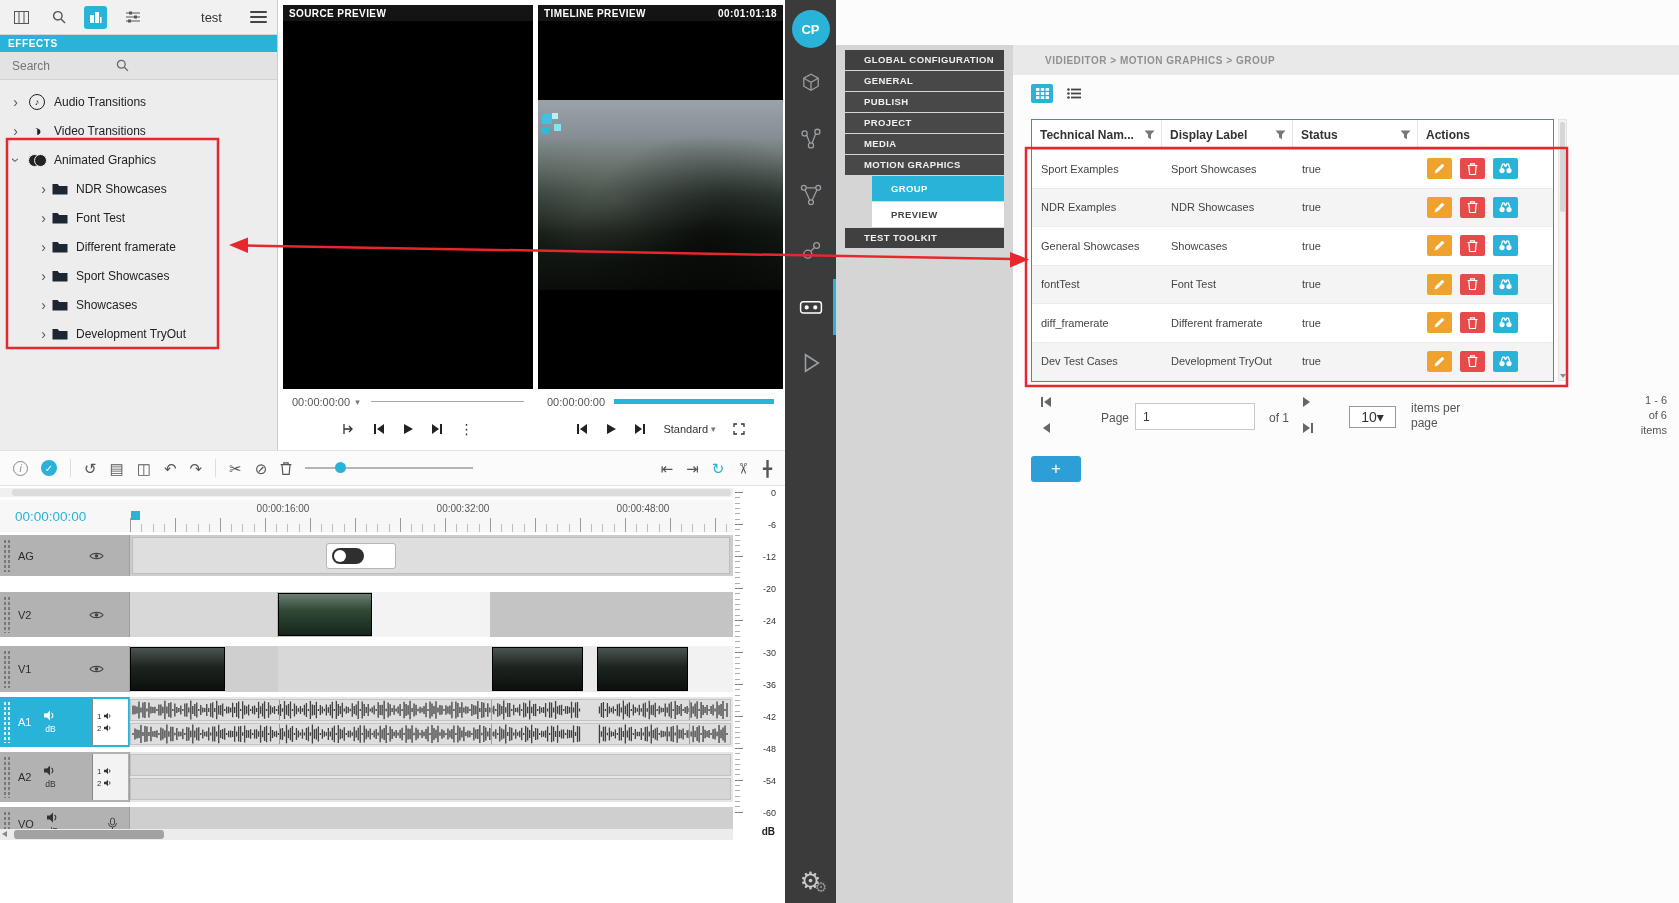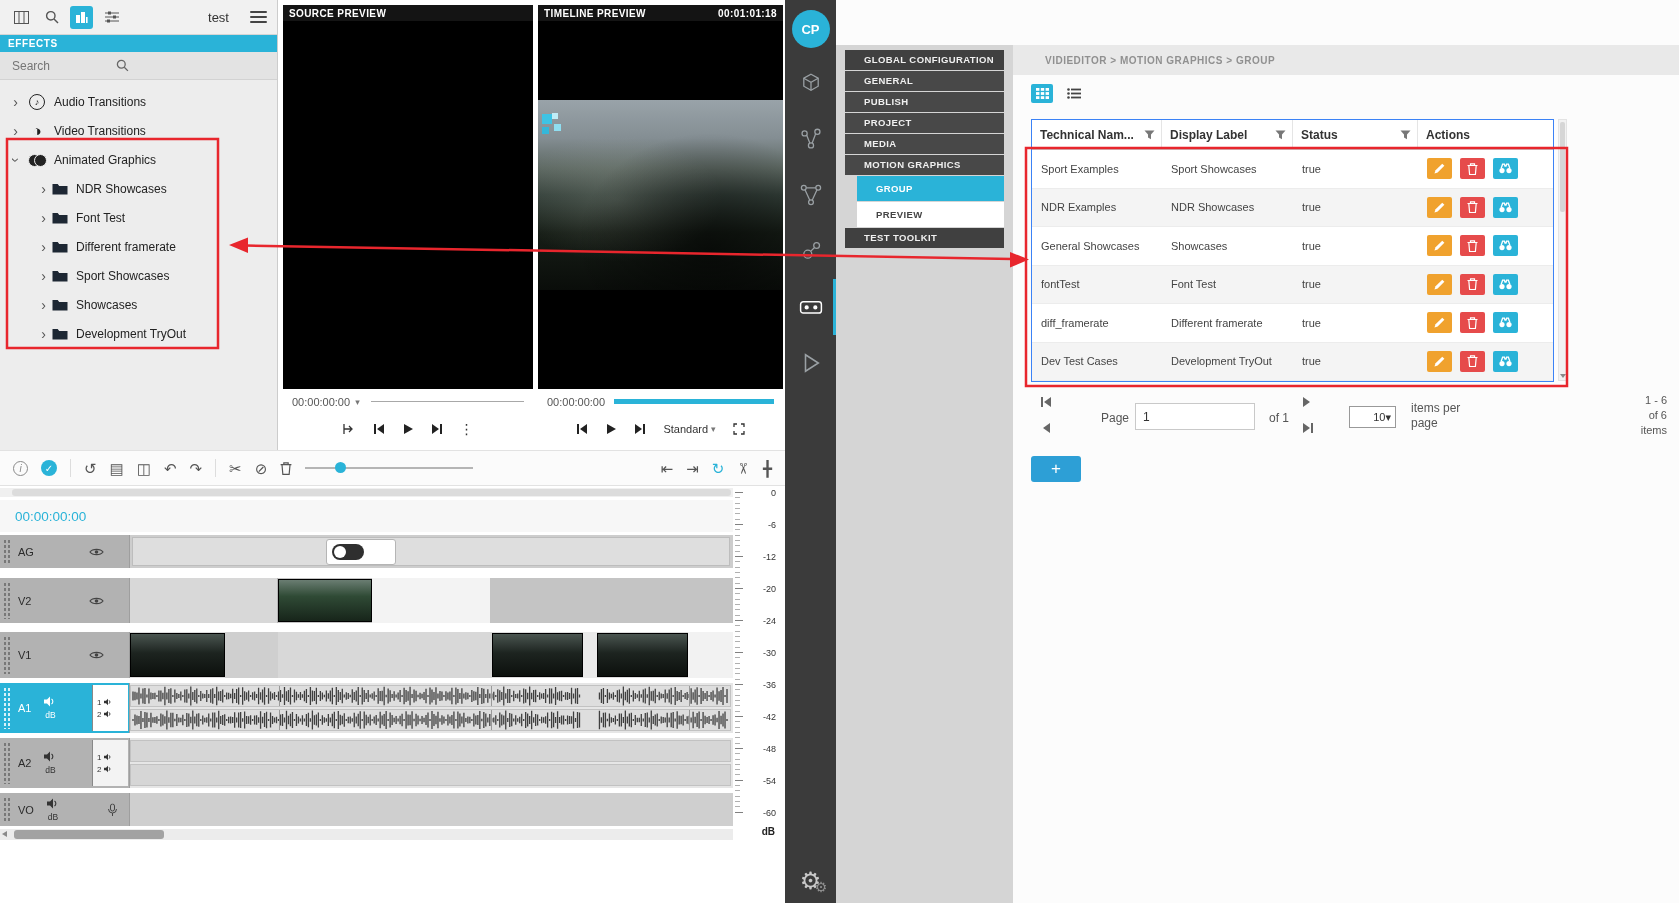--- a/index.html
+++ b/index.html
@@ -6,21 +6,21 @@
 html,body{width:1679px;height:903px}
 body{font-family:"Liberation Sans",sans-serif;background:#fff;color:#333;position:relative;overflow:hidden}
 svg{display:block}
 
 .editor{position:absolute;left:0;top:0;width:785px;height:903px;background:#fff}
 .dark-sidebar{position:absolute;left:785px;top:0;width:51px;height:903px;background:#3b3b3b;display:flex;flex-direction:column;align-items:center;padding-top:10px}
 .admin{position:absolute;left:836px;top:0;width:843px;height:903px;background:#fcfcfc}
 .annotations{position:absolute;left:0;top:0;width:1679px;height:903px;pointer-events:none;z-index:99}
 
 .effects{position:absolute;left:0;top:0;width:278px;height:450px;background:#ededed;border-right:1px solid #ccc}
-.ed-toolbar{height:35px;background:#f1f1f1;border-bottom:1px solid #d5d5d5;display:flex;align-items:center;padding:0 10px;gap:7px}
+.ed-toolbar{height:35px;background:#f1f1f1;border-bottom:1px solid #d5d5d5;display:flex;align-items:center;padding:0 10px;gap:14px}
 .tb-icon{width:23px;height:23px;display:flex;align-items:center;justify-content:center;color:#555;cursor:pointer}
 .tb-icon.accent{background:#2ab3d8;border-radius:3px}
 .ed-title{margin-left:auto;font-size:13px;color:#333;margin-right:14px}
 .burger{width:17px;cursor:pointer}
 .burger i{display:block;height:2px;background:#444;margin:3px 0;border-radius:1px}
 .fx-header{height:17px;background:#2ab3d8;color:#fff;font-size:10px;font-weight:bold;letter-spacing:.6px;display:flex;align-items:center;padding:0 8px}
 .fx-search{height:28px;background:#e3e3e3;display:flex;align-items:center;padding:0 12px;border-bottom:1px solid #d2d2d2}
 .fx-search input{border:none;background:transparent;font-size:12px;color:#666;width:104px;outline:none}
 .fx-tree{padding-top:7px}
 .tree-row{height:29px;display:flex;align-items:center;font-size:12px;color:#222;cursor:pointer}
@@ -130,21 +130,21 @@
 .env-tabs{position:absolute;left:17px;bottom:0;display:flex;gap:8px;height:34px}
 .env-tab{background:#a1a1a1;color:#5e5e5e;font-size:11px;font-weight:bold;display:flex;align-items:center;padding:0 12px;border-radius:3px 3px 0 0;letter-spacing:.3px;cursor:pointer}
 .env-tab:nth-child(1){width:103px}.env-tab:nth-child(2){width:128px}.env-tab:nth-child(3){width:120px}.env-tab:nth-child(4){width:124px}
 .env-tab.active{background:#fff;color:#333;justify-content:space-between}
 .adm-burger{position:absolute;right:16px;top:9px;width:22px;cursor:pointer}
 .adm-burger i{display:block;height:3px;background:#fff;margin:3px 0;border-radius:1px}
 .admin-navcol{position:absolute;left:0;top:45px;bottom:0;width:177px;background:#d5d5d5}
 .admin-nav{position:absolute;left:9px;top:5px;right:9px;display:flex;flex-direction:column;gap:1px}
 .nav-item{background:#484848;color:#f0f0f0;font-size:9.5px;font-weight:bold;letter-spacing:.4px;height:20px;line-height:20px;padding-left:19px;cursor:pointer;white-space:nowrap;overflow:hidden}
 .nav-item.header{background:#404040}
-.nav-item.subitem{margin-left:12px;height:25px;line-height:25px;background:#fff;color:#444}
+.nav-item.subitem{margin-left:27px;height:25px;line-height:25px;background:#fff;color:#444}
 .nav-item.subitem.active{background:#2ab3d8;color:#fff}
 .admin-content{position:absolute;left:177px;top:45px;right:0;bottom:0;background:#fcfcfc}
 .breadcrumb{height:30px;background:#e9e9e9;display:flex;align-items:center;padding-left:32px;font-size:10px;font-weight:bold;color:#909090;letter-spacing:.5px}
 .view-toggles{position:absolute;left:18px;top:39px;display:flex;gap:10px}
 .vt{width:22px;height:19px;display:flex;align-items:center;justify-content:center;border-radius:2px;cursor:pointer}
 .vt.active{background:#2ab3d8}
 .grid-table{position:absolute;left:18px;top:74px;width:523px;background:#fff;border:1px solid #3b82f6}
 .tbl-head{display:grid;grid-template-columns:130px 131px 125px 135px;height:30px;border-bottom:1px solid #c9c9c9;background:#fff}
 .th{display:flex;align-items:center;padding:0 6px 0 8px;font-size:12px;font-weight:bold;color:#333;border-right:1px solid #e5e5e5;white-space:nowrap;overflow:hidden;cursor:pointer}
 .th:last-child{border-right:none}
@@ -159,21 +159,21 @@
 .tbl-scroll i{position:absolute;left:1px;right:1px;top:2px;height:90px;background:#d6d6d6;border-radius:2px}
 .tbl-scroll .arr{position:absolute;left:1px;bottom:2px;border-left:3px solid transparent;border-right:3px solid transparent;border-top:4px solid #8a8a8a}
 .pager{position:absolute;left:18px;top:348px;right:12px;height:62px;font-size:12px;color:#555}
 .pg-nav{position:absolute;display:flex;align-items:center;gap:1px;cursor:pointer}
 .tri-l{border-top:5px solid transparent;border-bottom:5px solid transparent;border-right:7px solid #666}
 .tri-r{border-top:5px solid transparent;border-bottom:5px solid transparent;border-left:7px solid #666}
 .pg-bar{width:2px;height:10px;background:#666}
 .pg-label{position:absolute;left:70px;top:18px}
 .pg-input{position:absolute;left:104px;top:10px;width:120px;height:27px;border:1px solid #c9c9c9;background:#fff;display:flex;align-items:center;padding-left:7px;font-size:12px;color:#333;cursor:text}
 .pg-of{position:absolute;left:238px;top:18px}
-.pg-size{position:absolute;left:318px;top:13px;width:47px;height:22px;border:1px solid #999;background:#fff;display:flex;align-items:center;justify-content:flex-end;padding:0 4px;font-size:11px;color:#333;cursor:pointer}
+.pg-size{position:absolute;left:318px;top:13px;width:47px;height:22px;border:1px solid #999;background:#fff;display:flex;align-items:center;justify-content:center;padding:0 4px;font-size:14px;color:#333;cursor:pointer}
 .pg-ipp{position:absolute;left:380px;top:8px;width:64px;line-height:15px}
 .pg-range{position:absolute;right:0;top:0;text-align:right;font-size:11px;line-height:15px;color:#555}
 .add-btn{position:absolute;left:18px;top:411px;width:50px;height:26px;background:#2d9fd6;color:#fff;font-size:17px;border:none;border-radius:3px;cursor:pointer;line-height:24px}
 </style>
 </head>
 <body>
 
 <div class="editor">
 
   <div class="effects">
@@ -403,25 +403,31 @@
     <span class="ic cy">↻</span>
     <span class="ic rot90">✂</span>
     <span class="ic">╋</span>
   </div>
 
   <div class="tl-scroll-top">
       <i></i>
     </div>
   <div class="tl-ruler">
     <div class="ph-time">00:00:00:00</div>
+    <div class="ruler-strip">
+      <span class="playhead"></span>
+    <span class="ruler-label" style="left: 153px;">00:00:16:00</span>
+        <span class="ruler-label" style="left: 333px;">00:00:32:00</span>
+        <span class="ruler-label" style="left: 513px;">00:00:48:00</span>
+      </div>
   </div>
 
   <div class="tracks">
 
-    <div class="track" style="height:33px;margin-bottom:10px">
+    <div class="track" style="height:41px;margin-bottom:16px">
       <div class="trk-head">
         <span class="dots"></span>
         <span class="trk-name">AG</span>
         <span class="eye">
             <svg width="15" height="10" viewBox="0 0 15 10">
               <path d="M1 5c2.5-3.6 10.5-3.6 13 0-2.5 3.6-10.5 3.6-13 0z" fill="none" stroke="#444" stroke-width="1.2"></path>
               <circle cx="7.5" cy="5" r="1.8" fill="#444"></circle>
             </svg>
           </span>
       </div>

